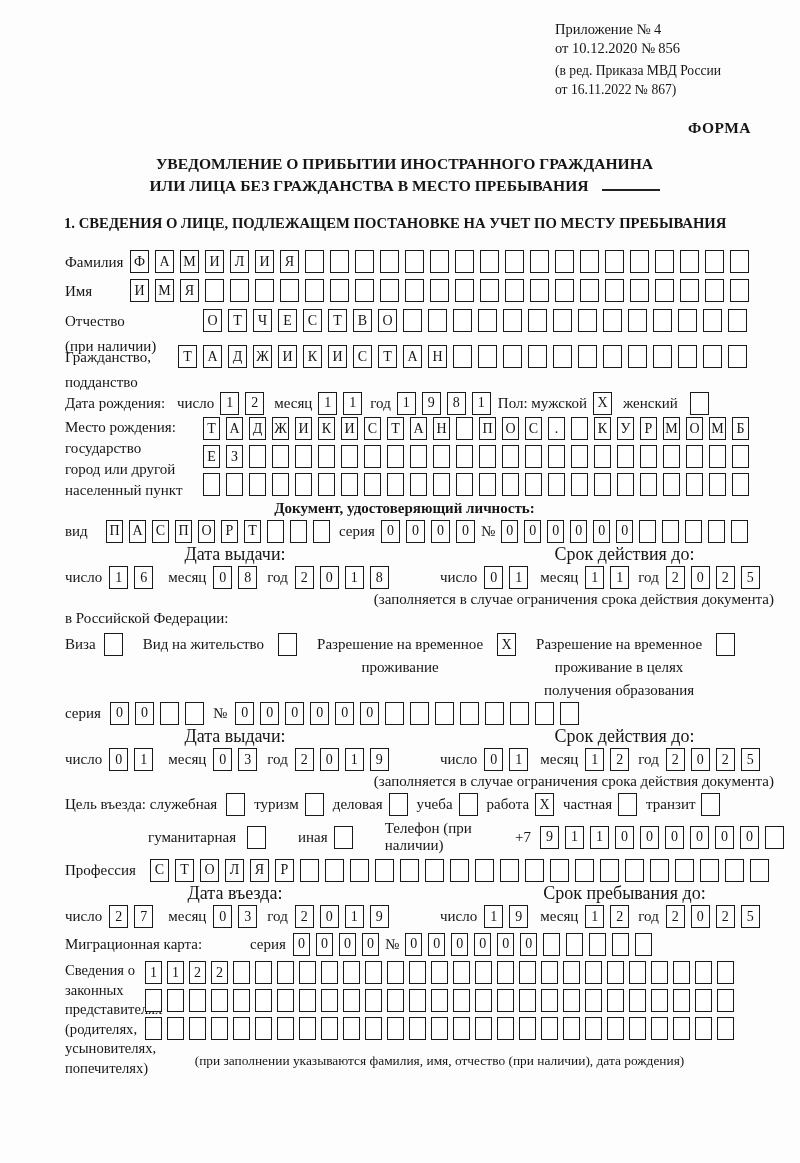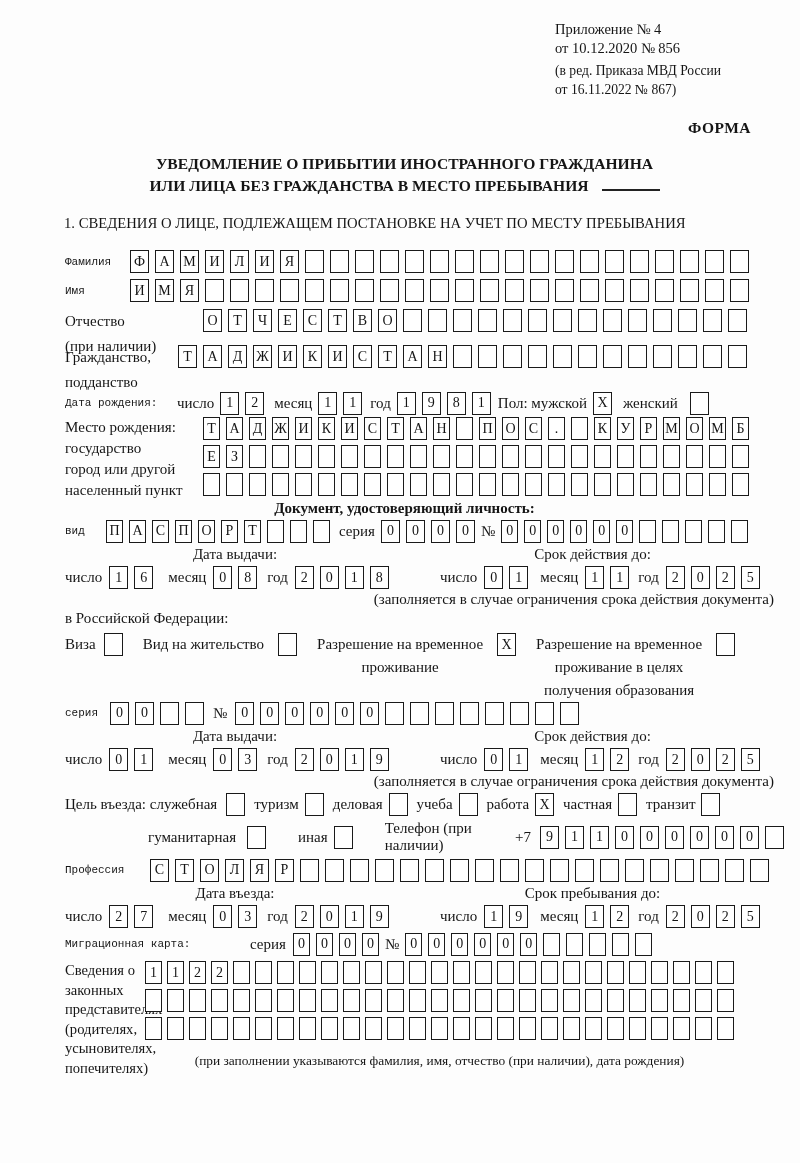--- a/index.html
+++ b/index.html
@@ -11,43 +11,43 @@
   .page { width:800px; height:1163px; padding:20px 16px 0 65px; position:relative; }
 
   
   .hdr { margin-left:490px; width:230px; font-size:14.5px; line-height:19px; }
   .hdr .notes { margin-top:3px; font-size:13.6px; }
   .forma { text-align:right; padding-right:33px; font-weight:bold; font-size:15.5px; margin-top:20px; letter-spacing:0.5px; }
 
   .title { text-align:center; font-weight:bold; font-size:15.6px; line-height:22px; margin-top:16px; margin-left:-40px; }
   .blank { display:inline-block; width:58px; height:14px; border-bottom:2px solid #222; margin-left:13px; }
 
-  .sec { font-weight:normal; font-size:14.7px; margin-top:18px; margin-left:-1px; }
+  .sec { font-weight:bold; font-size:14.7px; margin-top:18px; margin-left:-1px; }
 
   
   .frow { display:flex; align-items:flex-start; margin-top:5px; }
-  .lbl { font-size:11px; line-height:24px; flex:none;font-family:Liberation Mono, monospace; }
+  .lbl { font-size:15px; line-height:24px; flex:none; }
   .lblcol { display:flex; flex-direction:column; flex:none; font-size:15px; }
   .cells { display:inline-flex; gap:6px; flex:none; }
   .cell {
     width:19px; height:23px; border:1.9px solid #1a1a1a; background:#fff;
     display:inline-flex; align-items:center; justify-content:center;
     font-size:14px; line-height:1; flex:none;
   }
   .cells.sm .cell { width:17px; }
   .cells.xs { gap:5px; } .cells.xs .cell { width:17px; height:23px; }
   .w65 { width:65px; } .w85 { width:85px; } .w113 { width:113px; } .w138 { width:138px; }
 
   .rowstack { display:flex; flex-direction:column; gap:5px; }
 
   .center-head { text-align:center; font-weight:bold; font-size:15px; margin-top:1px; margin-left:-40px; }
 
   
   .dblock { margin-top:2px; }
-  .dheads { display:flex; font-size:15px; line-height:18px; }
+  .dheads { display:flex; font-size:18px; line-height:18px;gap:32px; }
   .dh1 { width:340px; text-align:center; }
   .dh2 { width:305px; margin-left:35px; text-align:center; }
   .dline { display:flex; align-items:center; margin-top:3px; }
   .dgl { display:inline-flex; align-items:center; gap:7px; width:340px; flex:none; }
   .dgr { display:inline-flex; align-items:center; gap:7px; margin-left:35px; flex:none; }
   .dlbl { font-size:15px; }
   .dnote { font-size:15px; line-height:16px; text-align:right; padding-right:10px; margin-top:2px; }
 
   .para { font-size:15px; line-height:21px; margin-top:1px; }
 

